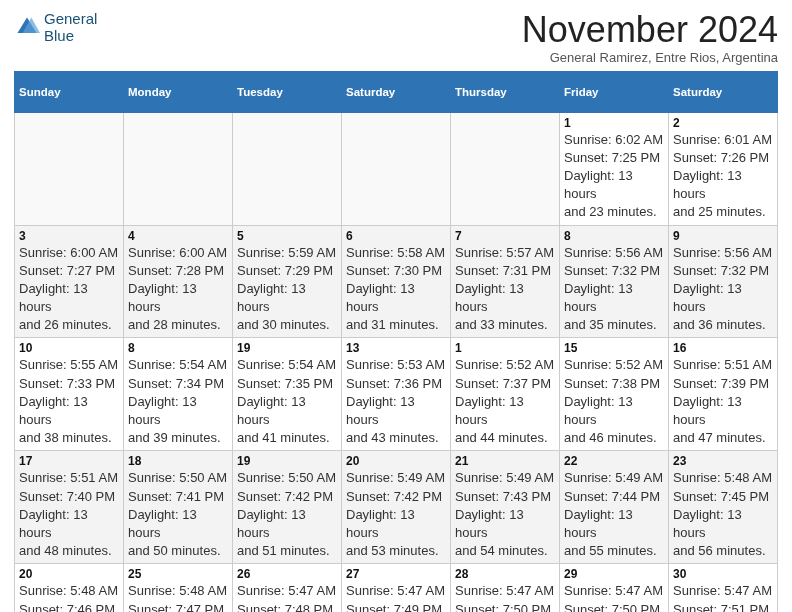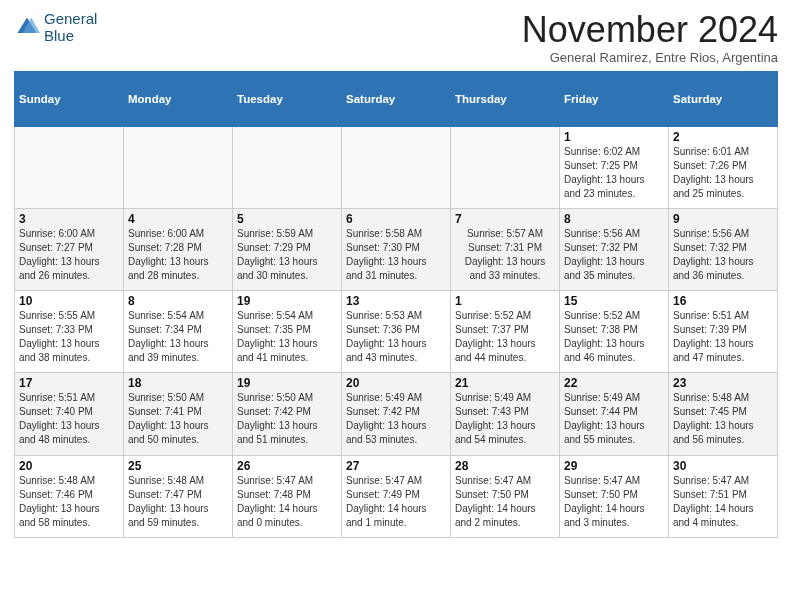--- a/index.html
+++ b/index.html
@@ -58,21 +58,21 @@
       border: 1px solid #ccc;
       border-collapse: collapse;
       width: 100%;
       table-layout: fixed;
     }
     .calendar th {
       background: #2e74b5;
       color: #fff;
       font-size: 11.5px;
       font-weight: bold;
-      padding: 21px 4px;
+      padding: 14px 4px;
       text-align: left;
       border: 1px solid #2e74b5;
     }
     .calendar td {
       border: 1px solid #ccc;
       vertical-align: top;
       padding: 3px 4px;
       font-size: 9.5px;
       color: #333;
       background: #fff;
@@ -82,21 +82,21 @@
       background: #f9f9f9;
     }
     .day-num {
       font-size: 12px;
       font-weight: bold;
       color: #111;
       display: block;
       margin-bottom: 1px;
     }
     .day-info {
-      font-size: 10px;
+      font-size: 13px;
       color: #333;
       line-height: 1.4;
     }
     .row-shaded td {
       background: #f3f3f3;
     }
   </style>
 </head>
 <body>
 
@@ -176,21 +176,21 @@
           </td>
           <td>
             <span class="day-num">6</span>
             <div class="day-info" style="white-space: pre-line;">Sunrise: 5:58 AM
 Sunset: 7:30 PM
 Daylight: 13 hours
 and 31 minutes.</div>
           </td>
           <td>
             <span class="day-num">7</span>
-            <div class="day-info" style="white-space: pre-line; text-align: center;">Sunrise: 5:57 AM
+            <div class="day-info" style="white-space: pre-line;">Sunrise: 5:57 AM
 Sunset: 7:31 PM
 Daylight: 13 hours
 and 33 minutes.</div>
           </td>
           <td>
             <span class="day-num">8</span>
             <div class="day-info" style="white-space: pre-line;">Sunrise: 5:56 AM
 Sunset: 7:32 PM
 Daylight: 13 hours
 and 35 minutes.</div>

